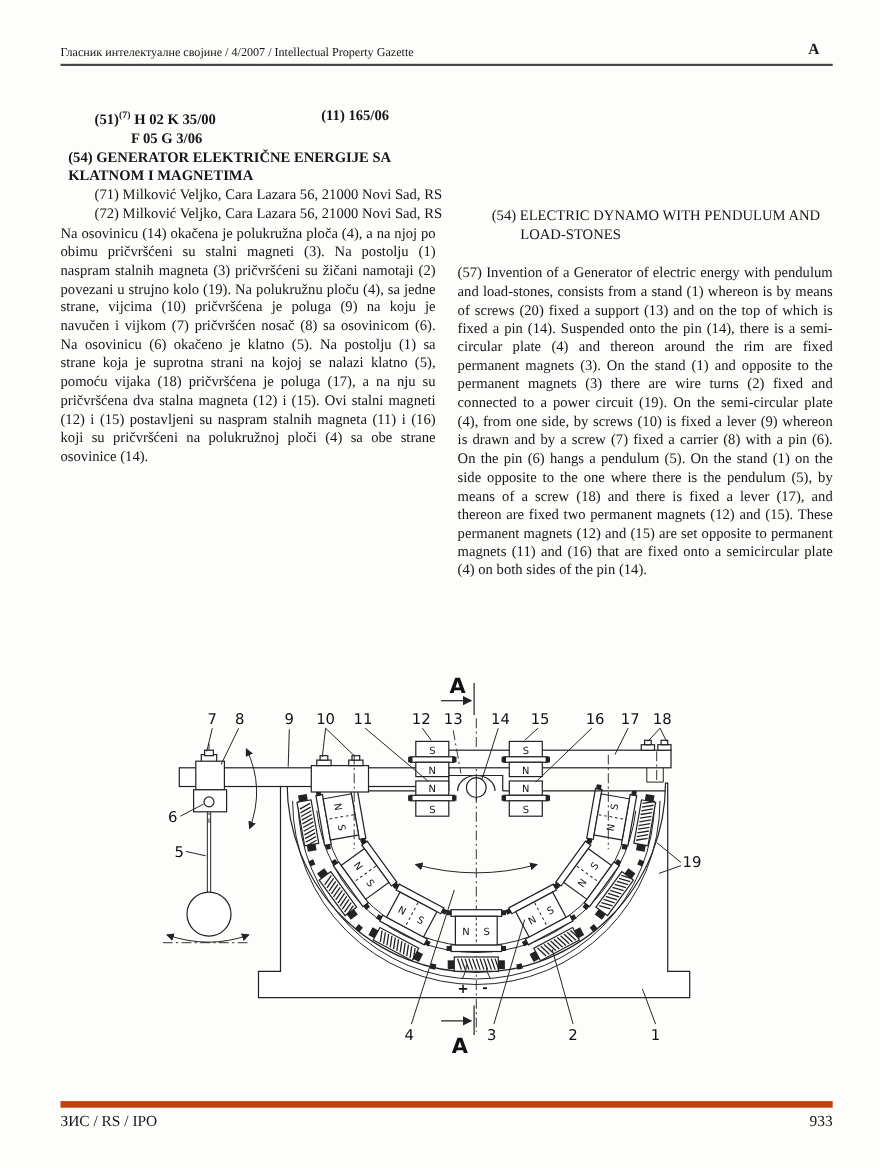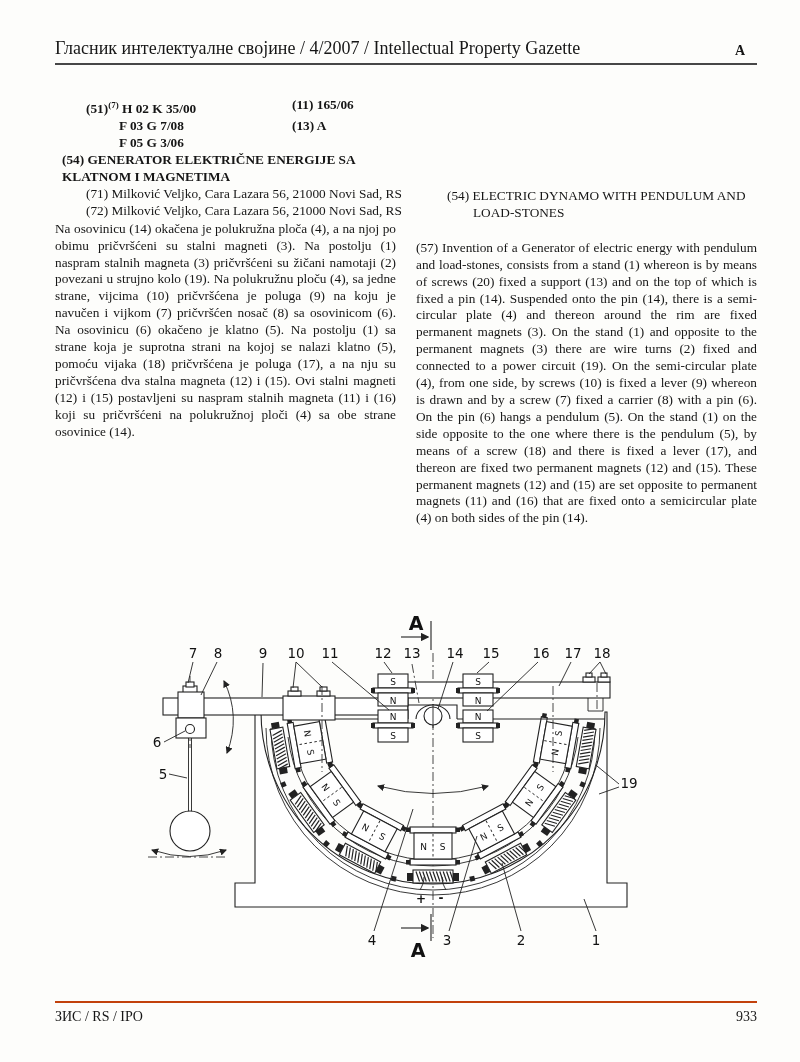--- a/index.html
+++ b/index.html
@@ -1,37 +1,37 @@
 <!DOCTYPE html>
 <html><head>
 <meta charset="utf-8">
 <style>
   html,body{margin:0;padding:0;background:#888;}
   .page{position:relative;width:800px;height:1062px;margin:0 auto;background:#fdfdfb;
         font-family:"Liberation Serif",serif;color:#161616;overflow:hidden;}
   
   .header{position:absolute;left:55px;top:38px;width:702px;border-bottom:2px solid #474747;
           padding-bottom:4px;display:flex;justify-content:space-between;align-items:flex-end;}
-  .header .h-left{font-size:18px;}
+  .header .h-left{font-size:11px;}
   .header .h-right{font-size:14px;font-weight:bold;padding-right:12px;}
   
   .col{position:absolute;width:341px;font-size:13.3px;line-height:16.9px;text-align:justify;}
   .col-left{left:55px;top:97px;}
   .col-right{left:416px;top:188px;}
   .code-row{position:relative;padding-left:7px;white-space:nowrap;margin-left:24px;}
   .code-row.bold{font-weight:bold;}
   .c-right{position:absolute;left:213px;}
   .c-right2{position:absolute;left:207px;}
   .indent{padding-left:33px;}
   .title-row{font-weight:bold;padding-left:7px;white-space:nowrap;}
   .para{margin-top:16px;}
   .para2{margin-top:1px;}
   sup{font-size:9px;}
   
-  .footer{position:absolute;left:55px;top:1001px;width:702px;border-top:2px solid #c2410c;
+  .footer{position:absolute;left:55px;top:1001px;width:702px;border-top:6px solid #c2410c;
           padding-top:6px;display:flex;justify-content:space-between;font-size:14px;}
   
   svg.machine{position:absolute;left:0;top:0;}
   svg.machine *{vector-effect:none;}
   .ln{stroke:#222;fill:none;stroke-width:1.1px;}
   .wf{stroke:#222;fill:#fff;stroke-width:1.1px;}
   .bk{fill:#222;stroke:none;}
   .dd{stroke:#333;fill:none;stroke-width:0.9px;stroke-dasharray:9 3 2 3;}
   .thin{stroke:#222;fill:none;stroke-width:0.9px;}
   .num{font:13.5px "DejaVu Sans",sans-serif;fill:#111;stroke:none;text-anchor:middle;}
@@ -46,24 +46,20 @@
 
   <div class="header">
     <span class="h-left">Гласник интелектуалне својине / 4/2007 / Intellectual Property Gazette</span>
     <span class="h-right">A</span>
   </div>
 
   <div class="col col-left">
     <div class="code-row bold">
       <span><span>(51)</span><sup>(7)</sup> <span>H 02 K 35/00</span></span>
       <span class="c-right">(11) 165/06</span>
-    </div>
-    <div class="code-row bold">
-      <span class="indent">F 03 G 7/08</span>
-      <span class="c-right">(13) A</span>
     </div>
     <div class="code-row bold">
       <span class="indent">F 05 G 3/06</span>
     </div>
     <div class="title-row">(54) GENERATOR ELEKTRIČNE ENERGIJE SA</div>
     <div class="title-row indent">KLATNOM I MAGNETIMA</div>
     <div class="code-row">(71) Milković Veljko, Cara Lazara 56, 21000 Novi Sad, RS</div>
     <div class="code-row">(72) Milković Veljko, Cara Lazara 56, 21000 Novi Sad, RS</div>
     <div class="para2">Na osovinicu (14) okačena je polukružna ploča (4), a na njoj po obimu pričvršćeni su stalni magneti (3). Na postolju (1) naspram stalnih magneta (3) pričvršćeni su žičani namotaji (2) povezani u strujno kolo (19). Na polukružnu ploču (4), sa jedne strane, vijcima (10) pričvršćena je poluga (9) na koju je navučen i vijkom (7) pričvršćen nosač (8) sa osovinicom (6). Na osovinicu (6) okačeno je klatno (5). Na postolju (1) sa strane koja je suprotna strani na kojoj se nalazi klatno (5), pomoću vijaka (18) pričvršćena je poluga (17), a na nju su pričvršćena dva stalna magneta (12) i (15). Ovi stalni magneti (12) i (15) postavljeni su naspram stalnih magneta (11) i (16) koji su pričvršćeni na polukružnoj ploči (4) sa obe strane osovinice (14).</div>
   </div>

